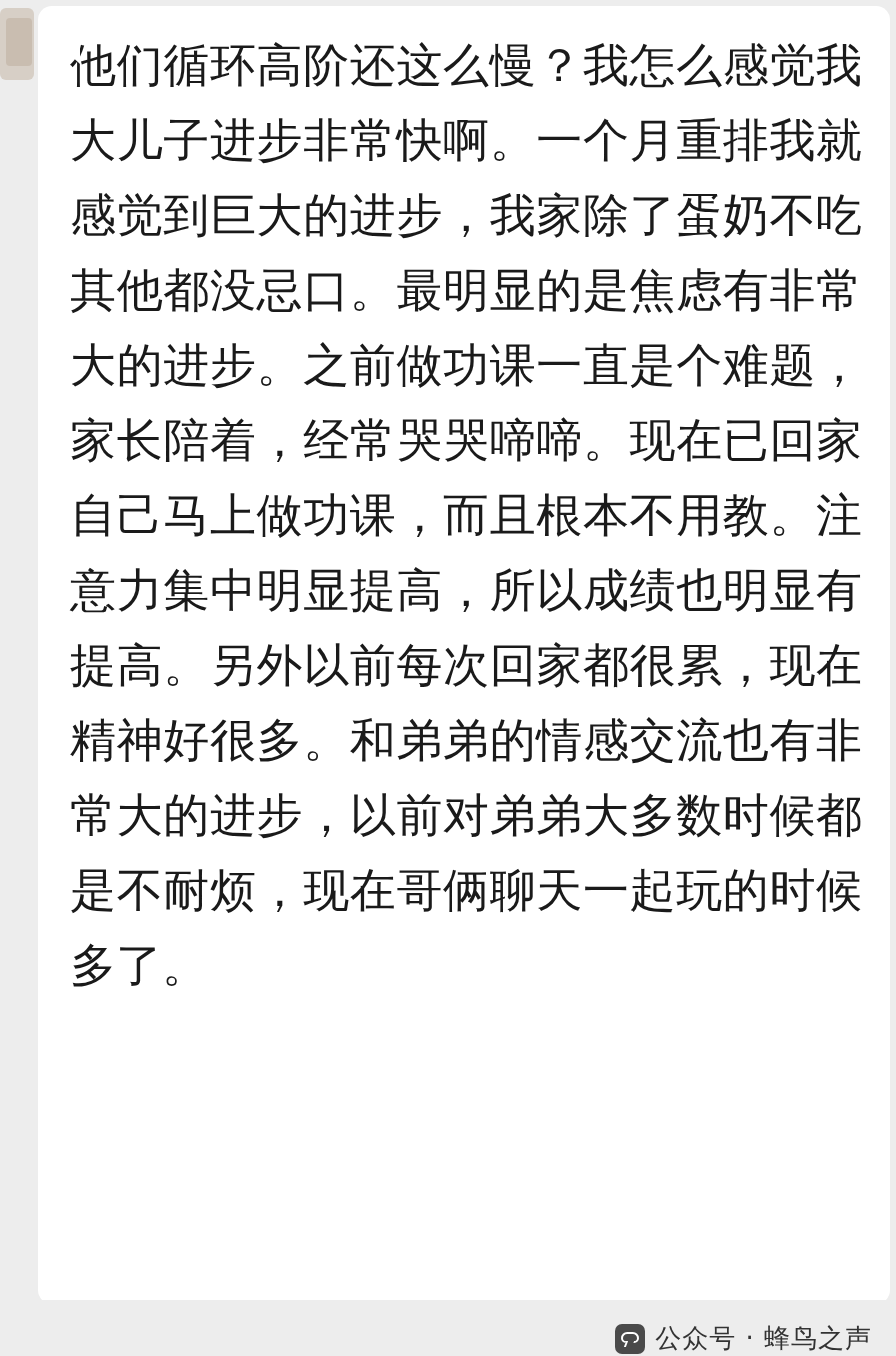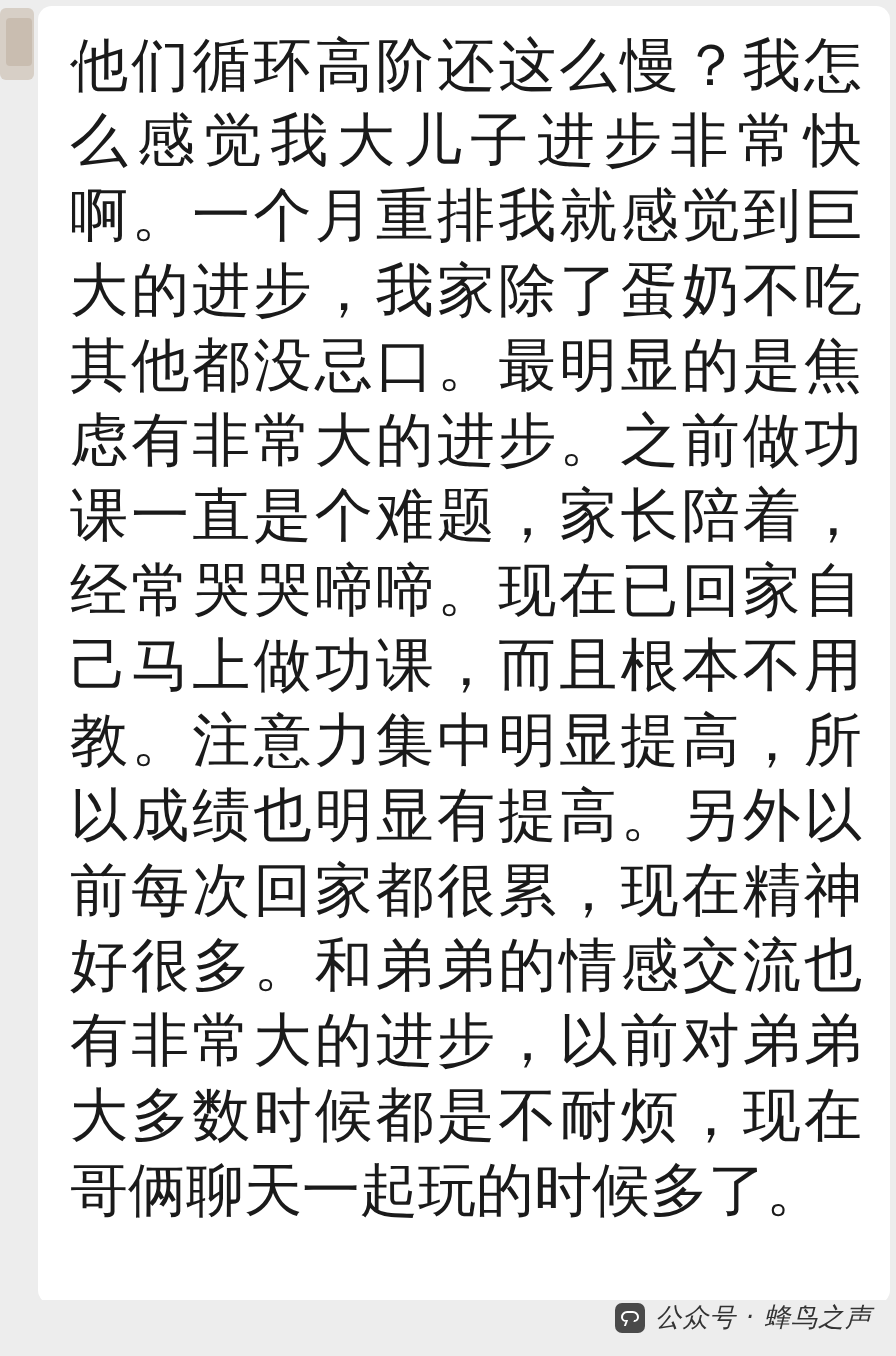--- a/index.html
+++ b/index.html
@@ -56,43 +56,42 @@
     left: 30px;
     top: 36px;
     width: 0;
     height: 0;
     border-top: 11px solid transparent;
     border-bottom: 11px solid transparent;
     border-right: 12px solid #ffffff;
   }
   .bubble-text {
     font-family: "DejaVu Sans", "Liberation Sans", sans-serif;
-    font-size: 58px;
+    font-size: 46px;
     line-height: 75px;
     color: #1a1a1a;
     letter-spacing: 0px;
     text-align: justify;
     white-space: pre-wrap;
     word-break: break-all;
     font-weight: 400;
   }
   
   .footer {
     position: absolute;
     left: 0;
     bottom: 0;
     width: 896px;
     height: 56px;
     background: #ededed;
     display: flex;
-    align-items: flex-start;
+    align-items: flex-end;
     justify-content: flex-end;
     padding-right: 24px;
     box-sizing: border-box;
-    font-style: italic;
   }
   .wm {
     display: flex;
     align-items: center;
     gap: 10px;
   }
   .wm-icon {
     width: 30px;
     height: 30px;
     border-radius: 7px;

